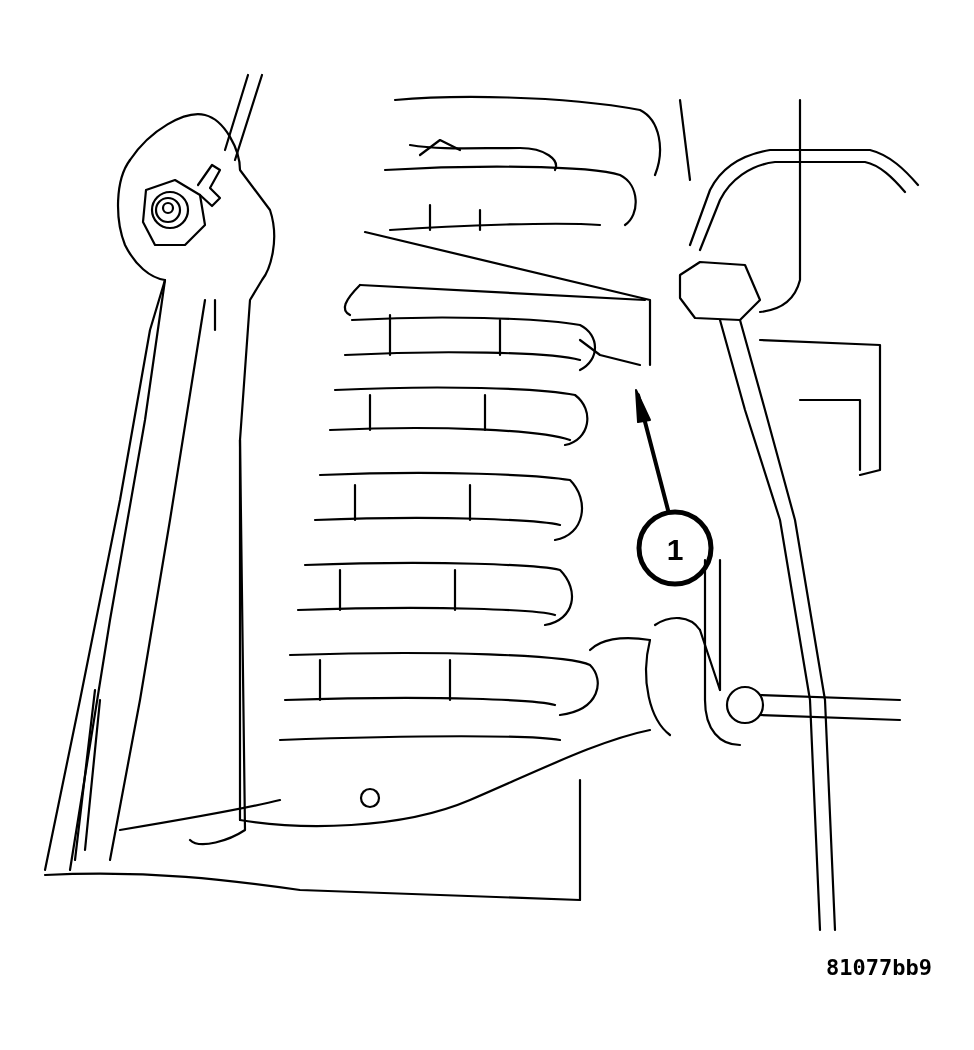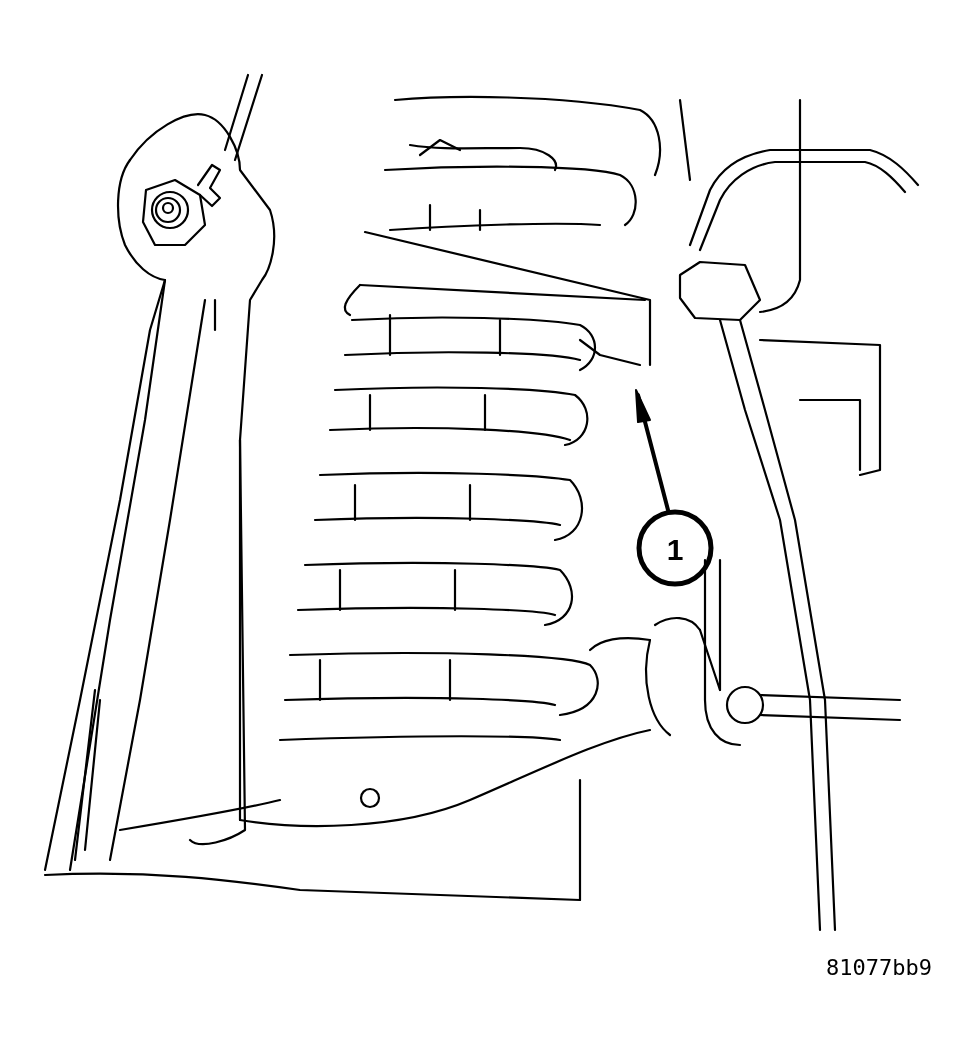--- a/index.html
+++ b/index.html
@@ -1,18 +1,18 @@
 <!DOCTYPE html>
 <html><head>
 <meta charset="utf-8">
 <style>
   html, body { margin: 0; padding: 0; background: #ffffff; }
   body { width: 974px; height: 1050px; position: relative; overflow: hidden; font-family: "Liberation Sans", sans-serif; }
   .drawing { position: absolute; left: 0; top: 0; width: 974px; height: 1050px; }
-  .fig-id { position: absolute; left: 826px; top: 955px; font-family: "DejaVu Sans Mono", monospace; font-weight: normal; font-size: 22px; color: #000; letter-spacing: 0px; }
+  .fig-id { position: absolute; left: 826px; top: 955px; font-family: "DejaVu Sans Mono", monospace; font-weight: bold; font-size: 22px; color: #000; letter-spacing: 0px; }
   .callout-num { font-family: "Liberation Sans", sans-serif; font-weight: bold; font-size: 30px; }
 </style>
 </head>
 <body>
 
 <svg class="drawing" viewBox="0 0 974 1050" xmlns="http://www.w3.org/2000/svg" fill="none" stroke="#000" stroke-width="2.2" stroke-linecap="round" stroke-linejoin="round">
 
   <g>
     <path d="M262 75 L235 160"></path>
     <path d="M248 75 L225 150"></path>

